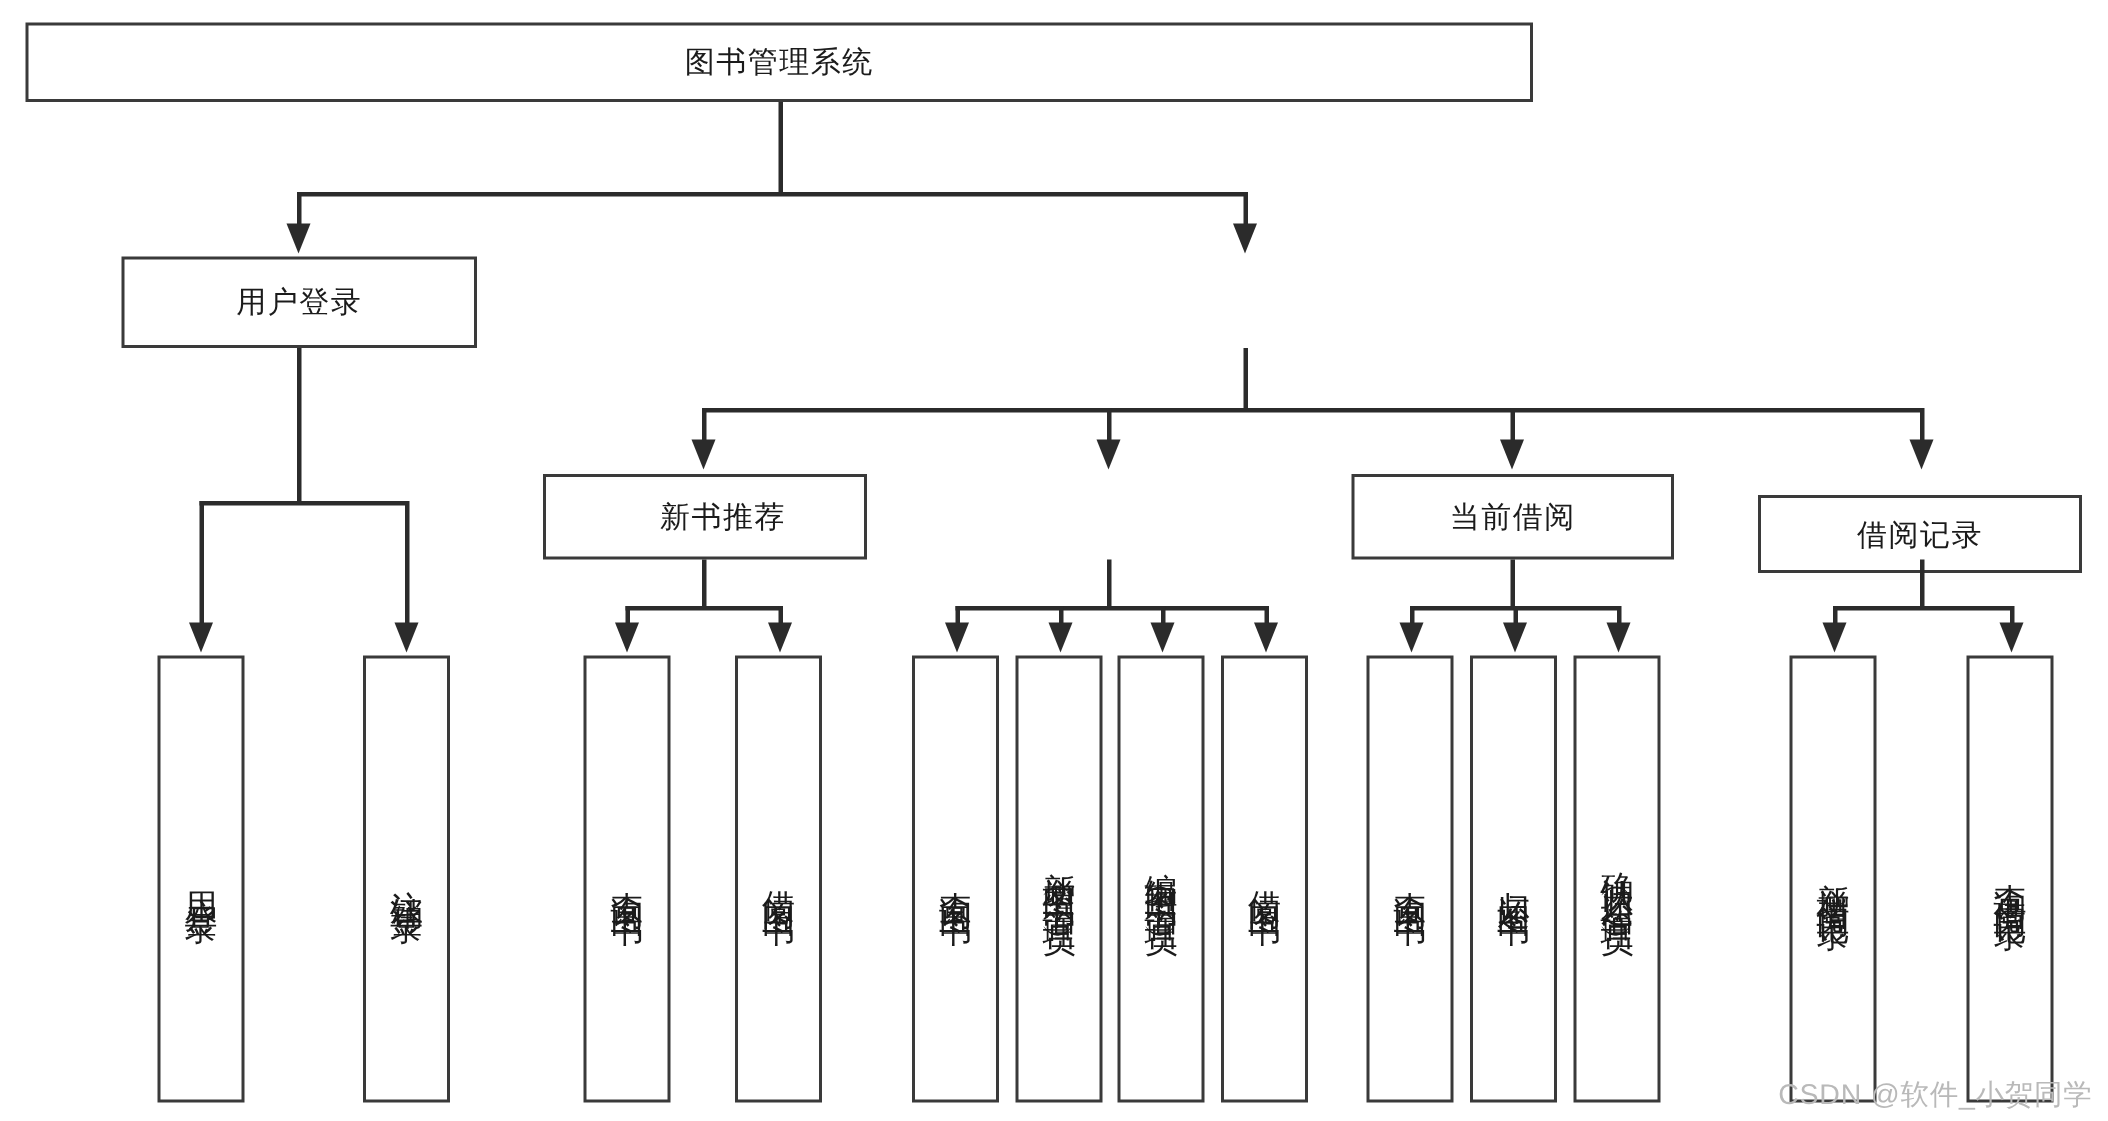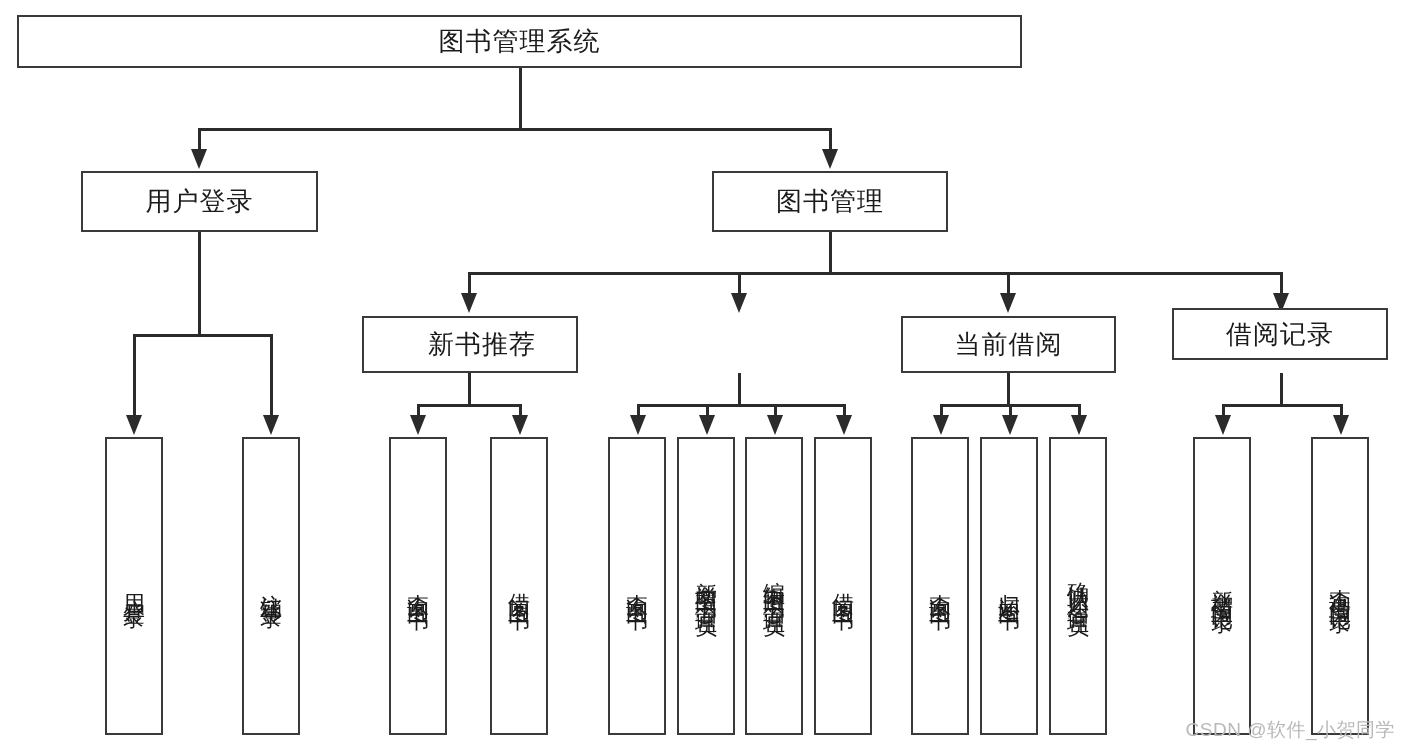--- a/index.html
+++ b/index.html
@@ -22,21 +22,21 @@
     position: absolute;
     box-sizing: border-box;
     background: #ffffff;
     border: 2.5px solid #3a3a3a;
     display: flex;
     align-items: center;
     justify-content: center;
     color: #1b1b1b;
   }
   .node.h {            
-    font-size: 26px;
+    font-size: 20px;
     letter-spacing: 1px;
   }
   .node.v {            
     font-size: 22px;
     align-items: center;
     justify-content: center;
     padding: 6px 0;
   }
   .vtext {
     writing-mode: vertical-rl;
@@ -88,23 +88,20 @@
 
   <div class="ln vln" style="left:198px; top:128px; height:22px;"></div>
   <div class="arrow" style="left:191px; top:149px;"></div>
   <div class="ln vln" style="left:829px; top:128px; height:22px;"></div>
   <div class="arrow" style="left:822px; top:149px;"></div>
 
   <div class="node h" style="left:81px; top:171px; width:237px; height:61px;">
     <span>用户登录</span>
   </div>
 
-  <div class="node h" style="left:712px; top:171px; width:236px; height:61px;">
-    <span>图书管理</span>
-  </div>
 
   <div class="ln vln" style="left:198px; top:232px; height:104px;"></div>
   <div class="ln hln" style="left:133px; top:334px; width:139px;"></div>
   <div class="ln vln" style="left:133px; top:334px; height:82px;"></div>
   <div class="arrow" style="left:126px; top:415px;"></div>
   <div class="ln vln" style="left:270px; top:334px; height:82px;"></div>
   <div class="arrow" style="left:263px; top:415px;"></div>
 
   <div class="ln vln" style="left:829px; top:232px; height:42px;"></div>
   <div class="ln hln" style="left:468px; top:272px; width:814px;"></div>
@@ -116,21 +113,21 @@
   <div class="arrow" style="left:1000px; top:293px;"></div>
   <div class="ln vln" style="left:1280px; top:272px; height:22px;"></div>
   <div class="arrow" style="left:1273px; top:293px;"></div>
 
   <div class="node h" style="left:362px; top:316px; width:216px; height:57px;padding-left:24px;">
     <span>新书推荐</span>
   </div>
   <div class="node h" style="left:901px; top:316px; width:215px; height:57px;">
     <span>当前借阅</span>
   </div>
-  <div class="node h" style="left:1172px; top:308px; width:216px; height:52px;">
+  <div class="node h" style="left:1172px; top:330px; width:216px; height:52px;">
     <span>借阅记录</span>
   </div>
 
   <div class="ln vln" style="left:468px; top:373px; height:33px;"></div>
   <div class="ln hln" style="left:417px; top:404px; width:104px;"></div>
   <div class="ln vln" style="left:417px; top:404px; height:13px;"></div>
   <div class="arrow" style="left:410px; top:415px;"></div>
   <div class="ln vln" style="left:519px; top:404px; height:13px;"></div>
   <div class="arrow" style="left:512px; top:415px;"></div>
 

